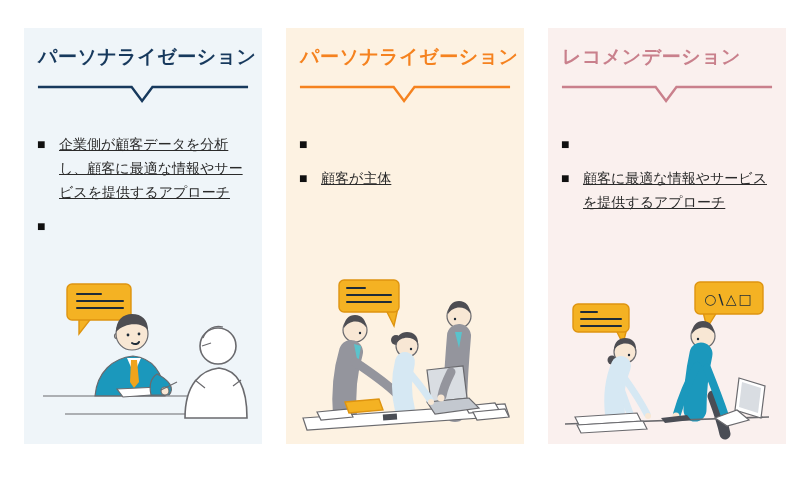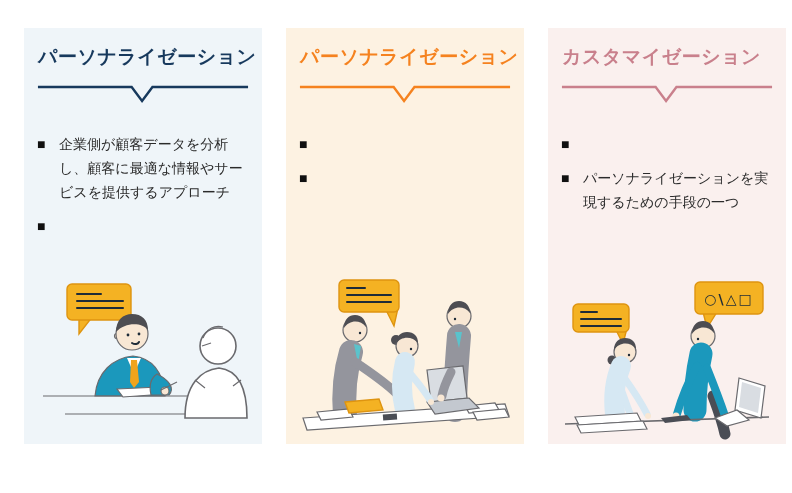--- a/index.html
+++ b/index.html
@@ -22,21 +22,21 @@
   .panel{width:238px;height:416px;background:var(--bg,#eee);box-sizing:border-box;
          padding:0 13px;display:flex;flex-direction:column;}
   .title{margin:17px 0 0 1px;font-size:19px;line-height:23px;font-weight:bold;
          color:var(--accent,#333);letter-spacing:.5px;white-space:nowrap;}
   .divider{display:block;width:100%;height:20px;margin-top:16px;color:var(--accent,#333);flex:0 0 auto;}
   .divider polyline{fill:none;stroke:currentColor;stroke-width:2.6;}
   .bullets{list-style:none;margin:28px 0 0;padding:0;font-size:14px;line-height:24px;color:#2b2b2b;}
   .bullet{display:flex;align-items:flex-start;}
   .bullet + .bullet{margin-top:10px;}
   .marker{flex:0 0 22px;color:#101010;font-size:14px;}
-  .btext{flex:1 1 auto;}
+  .btext{flex:1 1 auto;text-decoration:underline;}
   .illus{margin-top:auto;margin-bottom:4px;}
   .illus svg{display:block;width:100%;height:auto;}
 
   
   .f-yellow{fill:var(--speech-bubble-yellow);}
   .s-border{stroke:var(--bubble-border);stroke-width:1.4;}
   .s-ink{stroke:var(--ink);stroke-width:2;stroke-linecap:round;}
   .s-line{stroke:var(--line-dark);stroke-width:1.2;}
   .s-line2{stroke:var(--line-dark);stroke-width:1.6;fill:none;}
   .f-white{fill:#fff;}
@@ -129,20 +129,21 @@
       <h2 class="title">パーソナライゼーション</h2>
       <svg class="divider" viewBox="0 0 224 20" preserveAspectRatio="none" aria-hidden="true">
         <polyline points="1,3 100,3 111,17 122,3 223,3"></polyline>
       </svg>
       <ul class="bullets">
         <li class="bullet">
           <span class="marker">■</span>
         </li>
         <li class="bullet">
           <span class="marker">■</span>
+          <span class="btext">顧客が主体</span>
         </li>
       </ul>
       <div class="illus">
         <svg viewBox="0 0 212 162">
 
           <g>
             <polygon points="86,30 99,30 95,48" class="f-yellow s-border"></polygon>
             <rect x="40" y="2" width="60" height="32" rx="5" class="f-yellow s-border"></rect>
             <line x1="48" y1="10" x2="66" y2="10" class="s-ink"></line>
             <line x1="48" y1="17" x2="92" y2="17" class="s-ink"></line>
@@ -194,31 +195,31 @@
             <path d="M152,94 C147,104 144,112 143,118" class="st-gray w9"></path>
             <circle cx="142" cy="120" r="3.5" class="f-skin"></circle>
             <path d="M110,94 C120,106 127,115 131,122" class="st-blue w7"></path>
             <circle cx="132" cy="124" r="3" class="f-skin"></circle>
           </g>
         </svg>
       </div>
     </section>
 
     <section class="panel" style="--accent: #c9808c; --bg: #faf0ee;">
-      <h2 class="title">カスタマイゼーション</h2>
+      <h2 class="title">レコメンデーション</h2>
       <svg class="divider" viewBox="0 0 224 20" preserveAspectRatio="none" aria-hidden="true">
         <polyline points="1,3 100,3 111,17 122,3 223,3"></polyline>
       </svg>
       <ul class="bullets">
         <li class="bullet">
           <span class="marker">■</span>
         </li>
         <li class="bullet">
           <span class="marker">■</span>
-          <span class="btext">パーソナライゼーションを実現するための手段の一つ</span>
+          <span class="btext">顧客に最適な情報やサービスを提供するアプローチ</span>
         </li>
       </ul>
       <div class="illus">
         <svg viewBox="0 0 212 162">
 
           <g>
             <polygon points="54,50 66,50 62,66" class="f-yellow s-border"></polygon>
             <rect x="12" y="26" width="56" height="28" rx="5" class="f-yellow s-border"></rect>
             <line x1="20" y1="34" x2="36" y2="34" class="s-ink"></line>
             <line x1="20" y1="41" x2="60" y2="41" class="s-ink"></line>

